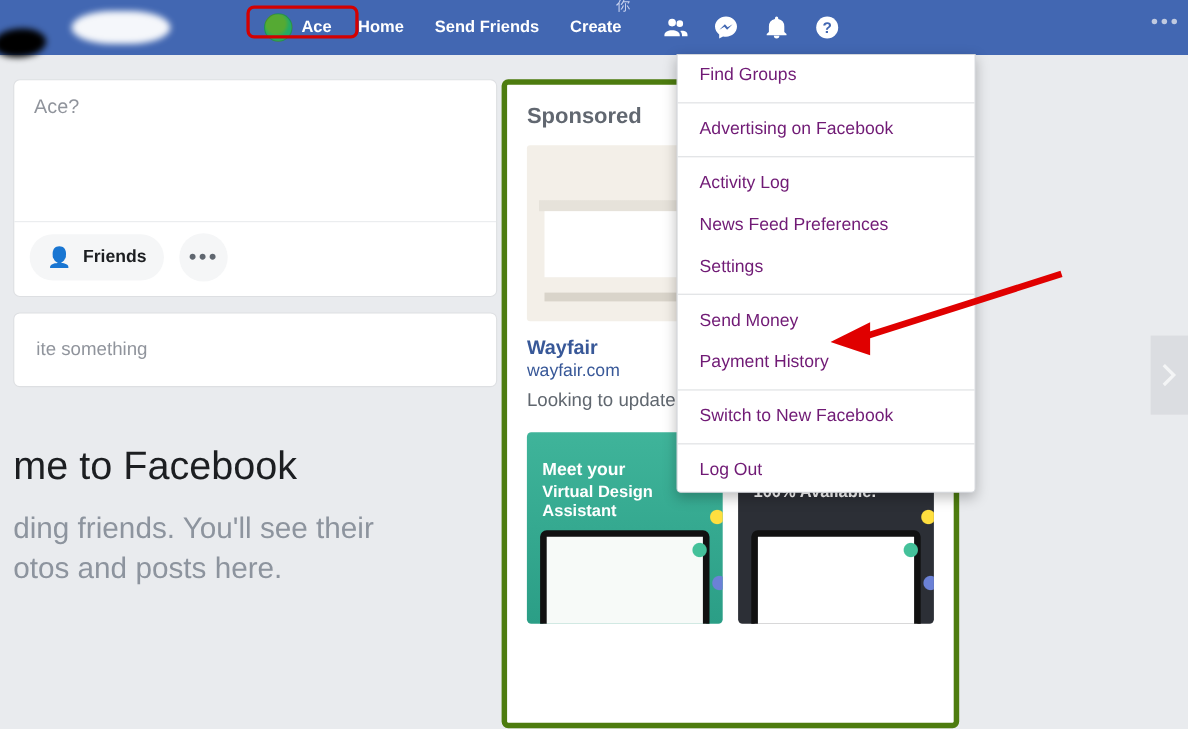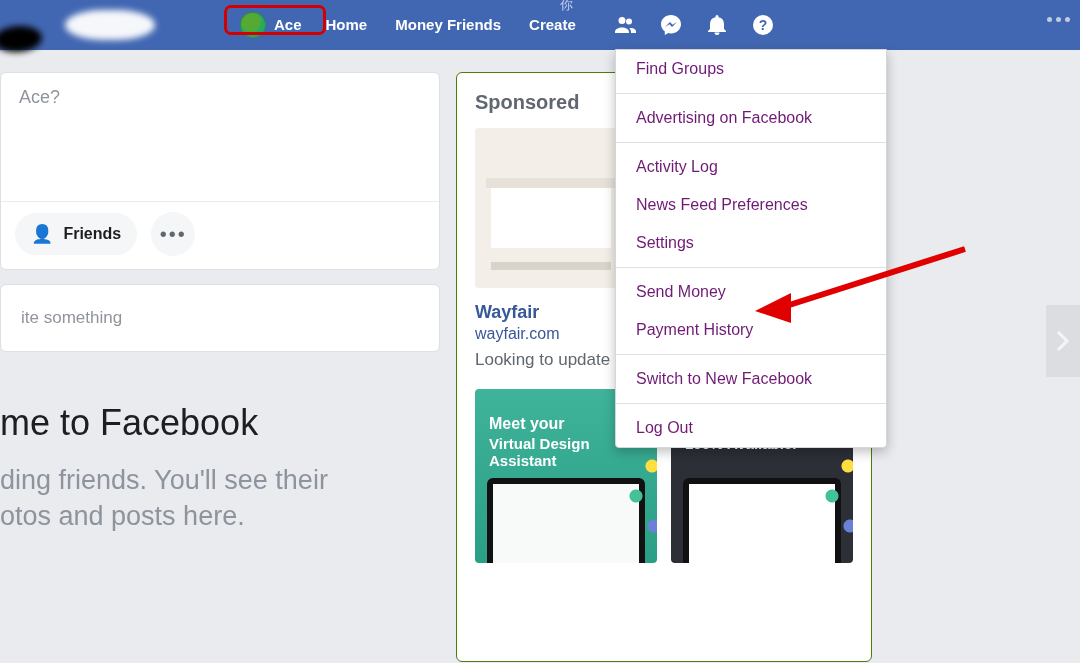--- a/index.html
+++ b/index.html
@@ -21,37 +21,37 @@
 
     
     .tiny-char { position:absolute; left:560px; top:-4px; color:#c8d2ef; font-size:13px; pointer-events:none; }
 
     
     .dropdown { position:absolute; top:49px; left:615px; width:272px; background:#fff; border:1px solid #d3d6db; border-radius:0 0 4px 4px; box-shadow:0 4px 12px rgba(0,0,0,.25); z-index:50; }
     .menu-item { padding:10px 20px; font-size:16px; color:#701a75; cursor:pointer; }
     .menu-sep { height:1px; background:#dddfe2; margin:5px 0; }
 
     
-    .left-col { position:absolute; top:72px; left:0; width:440px; }
+    .left-col { position:absolute; top:72px; left:12px; width:440px; }
     .card { background:#fff; border:1px solid #dddfe2; border-radius:6px; margin-bottom:14px; }
     .composer { height:198px; position:relative; padding:14px 0 0 0; }
     .composer-top { height:115px; border-bottom:1px solid #e9ebee; padding-left:18px; color:#90949c; font-size:18px; }
     .composer-actions { display:flex; align-items:center; gap:14px; padding-left:14px; height:64px; }
     .pill-btn { display:flex; align-items:center; gap:10px; background:#f5f6f7; color:#1c1e21; font-weight:600; font-size:16px; padding:10px 16px; border-radius:22px; cursor:pointer; }
     .tag-ico { font-size:18px; color:#1877f2; }
     .feel-ico { width:22px; height:22px; display:inline-block; }
     .more-btn { width:44px; height:44px; border-radius:50%; background:#f5f6f7; display:flex; align-items:center; justify-content:center; cursor:pointer; color:#606770; font-size:20px; letter-spacing:2px; }
     .composer2 { height:68px; display:flex; align-items:center; padding-left:20px; color:#90949c; font-size:17px; }
 
     .welcome-block { margin-top:50px; padding-left:0; }
     .welcome-title { font-size:36px; font-weight:400; color:#1c1e21; }
     .welcome-body { font-size:27px; color:#8d949e; margin-top:18px; line-height:1.35; }
 
     
-    .right-col { position:absolute; top:72px; left:456px; width:416px; background:#fff; border:1px solid #4d7c0f; border-radius:6px; padding:18px 18px 0 18px; height:590px; overflow:hidden; }
+    .right-col { position:absolute; top:72px; left:456px; width:416px; background:#fff; border:5px solid #4d7c0f; border-radius:6px; padding:18px 18px 0 18px; height:590px; overflow:hidden; }
     .sponsored-h { font-size:20px; font-weight:700; color:#616770; margin-bottom:14px; }
     .sp-image { width:152px; height:160px; background:#f3efe8; border-radius:3px; position:relative; overflow:hidden; }
     
     .sp-image::after{ content:""; position:absolute; inset:0;
       background:
         linear-gradient(#fff,#fff) 50% 60%/120px 60px no-repeat,
         linear-gradient(#e6e2da,#e6e2da) 50% 33%/130px 10px no-repeat,
         linear-gradient(#d9d4ca,#d9d4ca) 50% 88%/120px 8px no-repeat; }
     .sp-title { color:#385898; font-size:18px; font-weight:600; margin-top:14px; }
     .sp-url  { color:#385898; font-size:16px; margin-top:2px; }
@@ -88,21 +88,21 @@
     <div class="brand-blur"></div>
   </div>
 
   <div class="profile-pill">
     <span class="annot"></span>
     <span class="avatar-sm"></span>
     <span class="nav-link" style="padding:0">Ace</span>
   </div>
 
   <span class="nav-link">Home</span>
-  <span class="nav-link">Money Friends</span>
+  <span class="nav-link">Send Friends</span>
   <span class="nav-link">Create</span>
 
   <div class="nav-icons">
     <span class="nav-icon">
       <svg viewBox="0 0 24 24">
           <path d="M9 11a3.5 3.5 0 1 0 0-7 3.5 3.5 0 0 0 0 7Zm7 .5a3 3 0 1 0 0-6 3 3 0 0 0 0 6ZM2 19c0-3 3.4-4.5 7-4.5S16 16 16 19v1H2v-1Zm14.4-3.8c.5-.1 1-.2 1.6-.2 2.8 0 5 1.3 5 3.5V20h-5v-1c0-1.4-.6-2.6-1.6-3.8Z"></path>
         </svg>
     </span>
     <span class="nav-icon">
       <svg viewBox="0 0 24 24">

